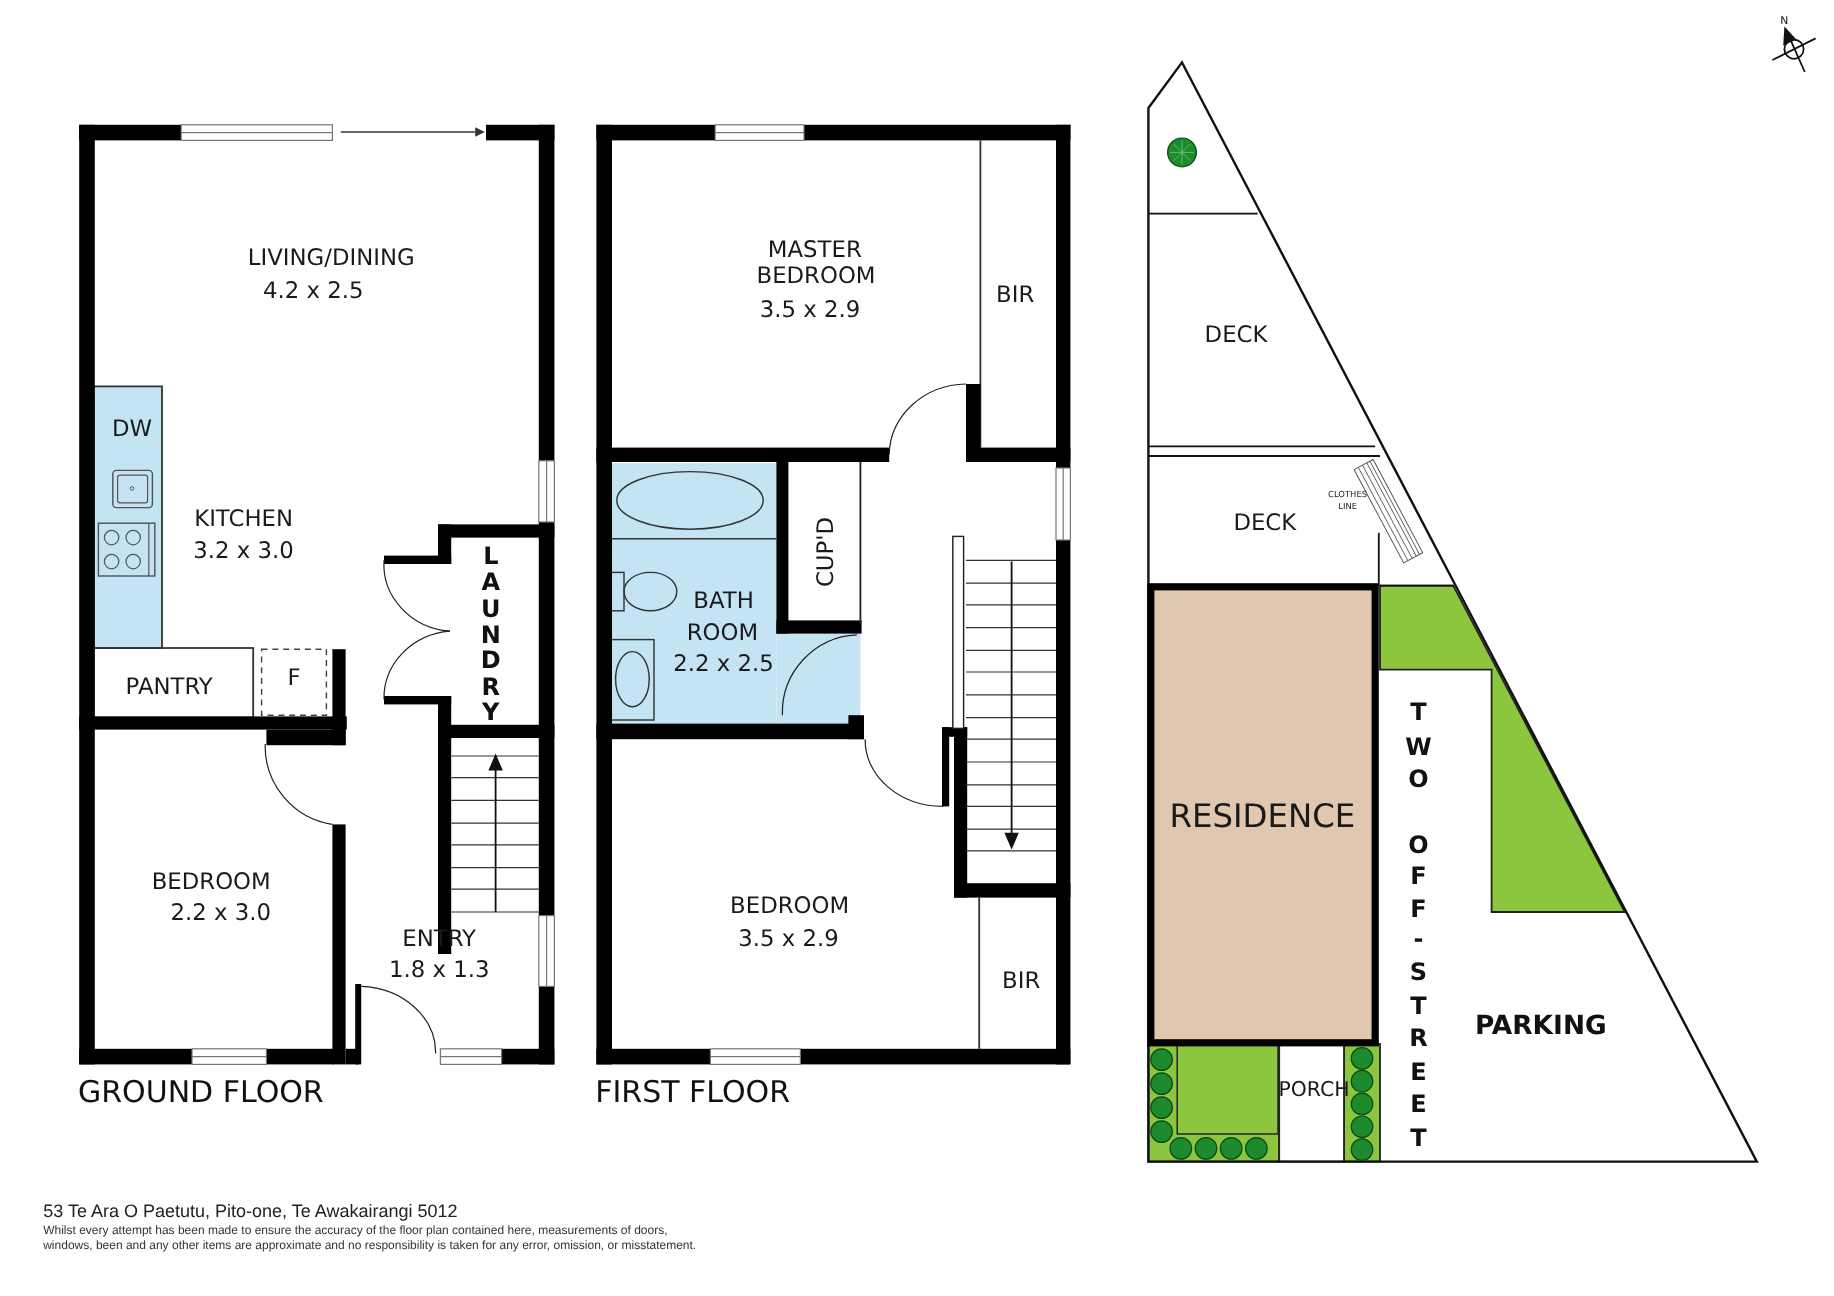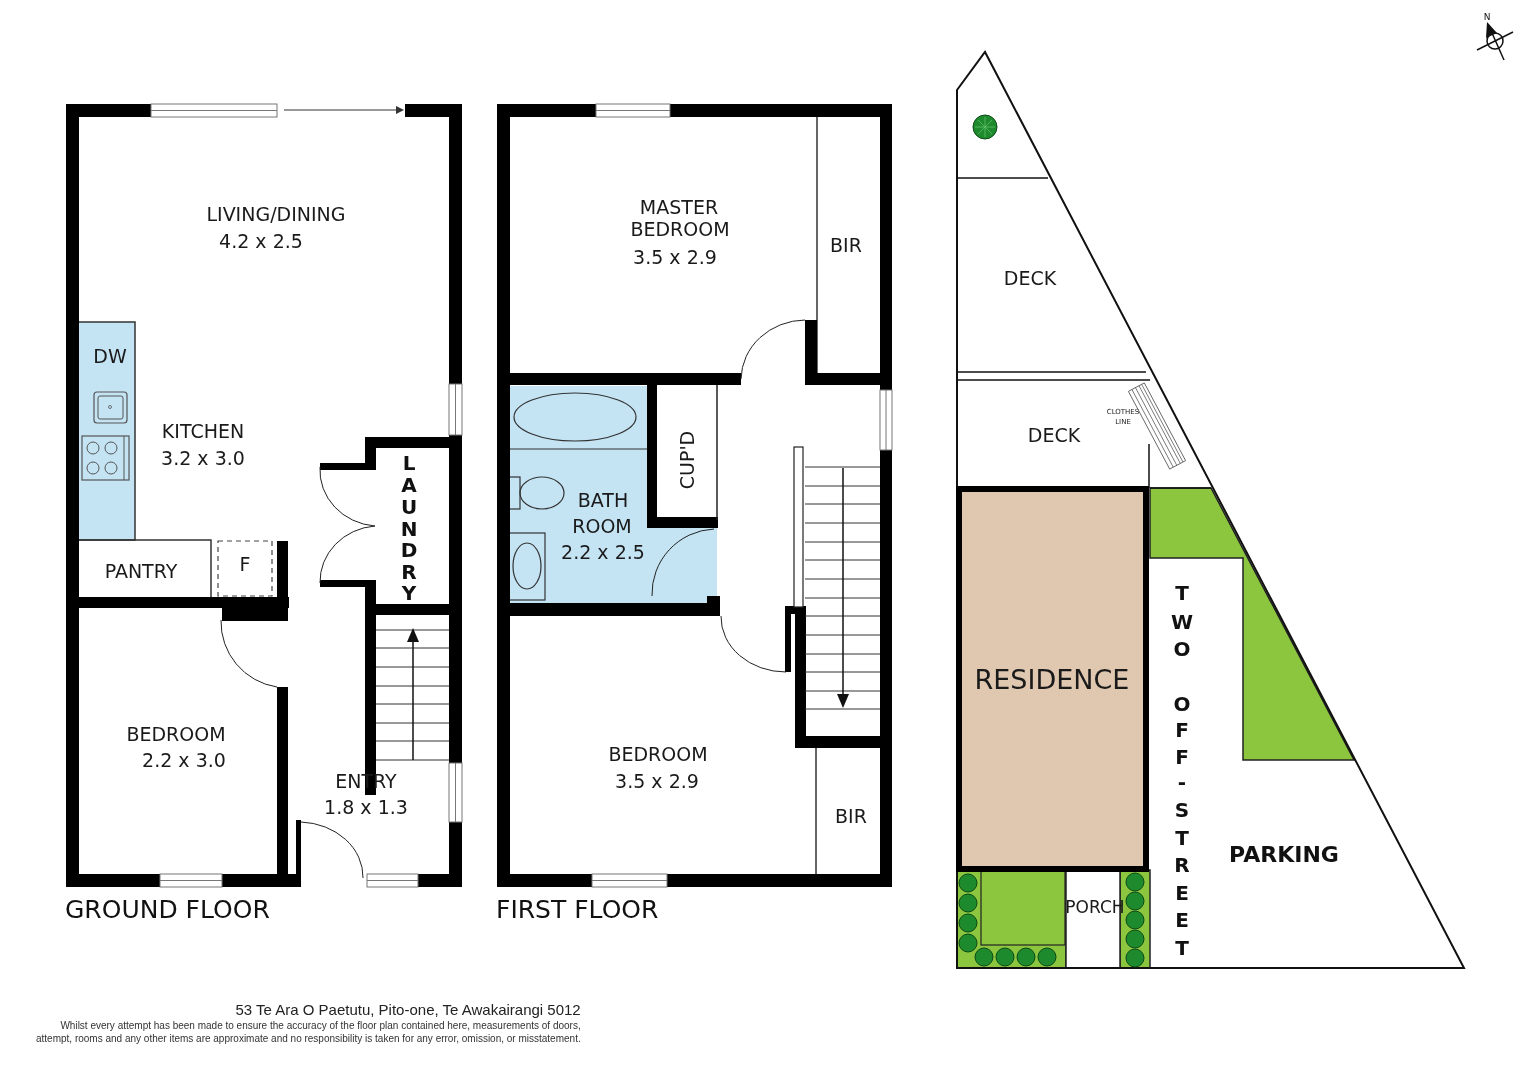--- a/index.html
+++ b/index.html
@@ -5,21 +5,21 @@
   html, body { margin: 0; padding: 0; background: #ffffff; }
   body { width: 1528px; height: 1080px; position: relative; overflow: hidden; font-family: "Liberation Sans", "DejaVu Sans", sans-serif; }
   svg { position: absolute; left: 0; top: 0; }
   .lbl { font-family: "DejaVu Sans", "Liberation Sans", sans-serif; fill: #1a1a1a; font-size: 19px; }
   .lbl-sm { font-family: "DejaVu Sans", sans-serif; fill: #1a1a1a; font-size: 17px; }
   .lbl-tiny { font-family: "DejaVu Sans", sans-serif; fill: #1a1a1a; font-size: 7px; }
   .lbl-floor { font-family: "DejaVu Sans", sans-serif; fill: #111; font-size: 25px; }
   .lbl-res { font-family: "DejaVu Sans", sans-serif; fill: #1a1a1a; font-size: 27px; }
   .lbl-bold { font-family: "DejaVu Sans", sans-serif; fill: #111; font-size: 22px; font-weight: bold; }
   .lbl-vert { font-family: "DejaVu Sans", sans-serif; fill: #111; font-size: 20px; font-weight: bold; }
-  .footer { position: absolute; left: 36px; top: 1001px; color: #222; text-align: right; }
+  .footer { position: absolute; left: 36px; top: 1001px; color: #222; }
   .footer .addr { font-size: 15px; line-height: 18px; font-family: "Liberation Sans", sans-serif; }
   .footer .disc { font-size: 10px; line-height: 13px; font-family: "Liberation Sans", sans-serif; color: #333; }
 </style>
 </head>
 <body>
 
 <svg width="1528" height="1080" viewBox="0 0 1528 1080" xmlns="http://www.w3.org/2000/svg">
 
   <g>
 
@@ -324,14 +324,14 @@
     <circle cx="1495" cy="41" r="8" fill="none" stroke="#111" stroke-width="1.5"></circle>
     <line x1="1477" y1="50" x2="1513" y2="32" stroke="#111" stroke-width="1.5"></line>
     <line x1="1488" y1="24" x2="1504" y2="60" stroke="#111" stroke-width="1.5"></line>
     <polygon points="1487,22 1486,38 1497,33" fill="#111"></polygon>
   </g>
 </svg>
 
 <div class="footer">
   <div class="addr">53 Te Ara O Paetutu, Pito-one, Te Awakairangi 5012</div>
   <div class="disc">Whilst every attempt has been made to ensure the accuracy of the floor plan contained here, measurements of doors,</div>
-  <div class="disc">attempt, rooms and any other items are approximate and no responsibility is taken for any error, omission, or misstatement.</div>
+  <div class="disc">windows, been and any other items are approximate and no responsibility is taken for any error, omission, or misstatement.</div>
 </div>
 
 </body></html>

